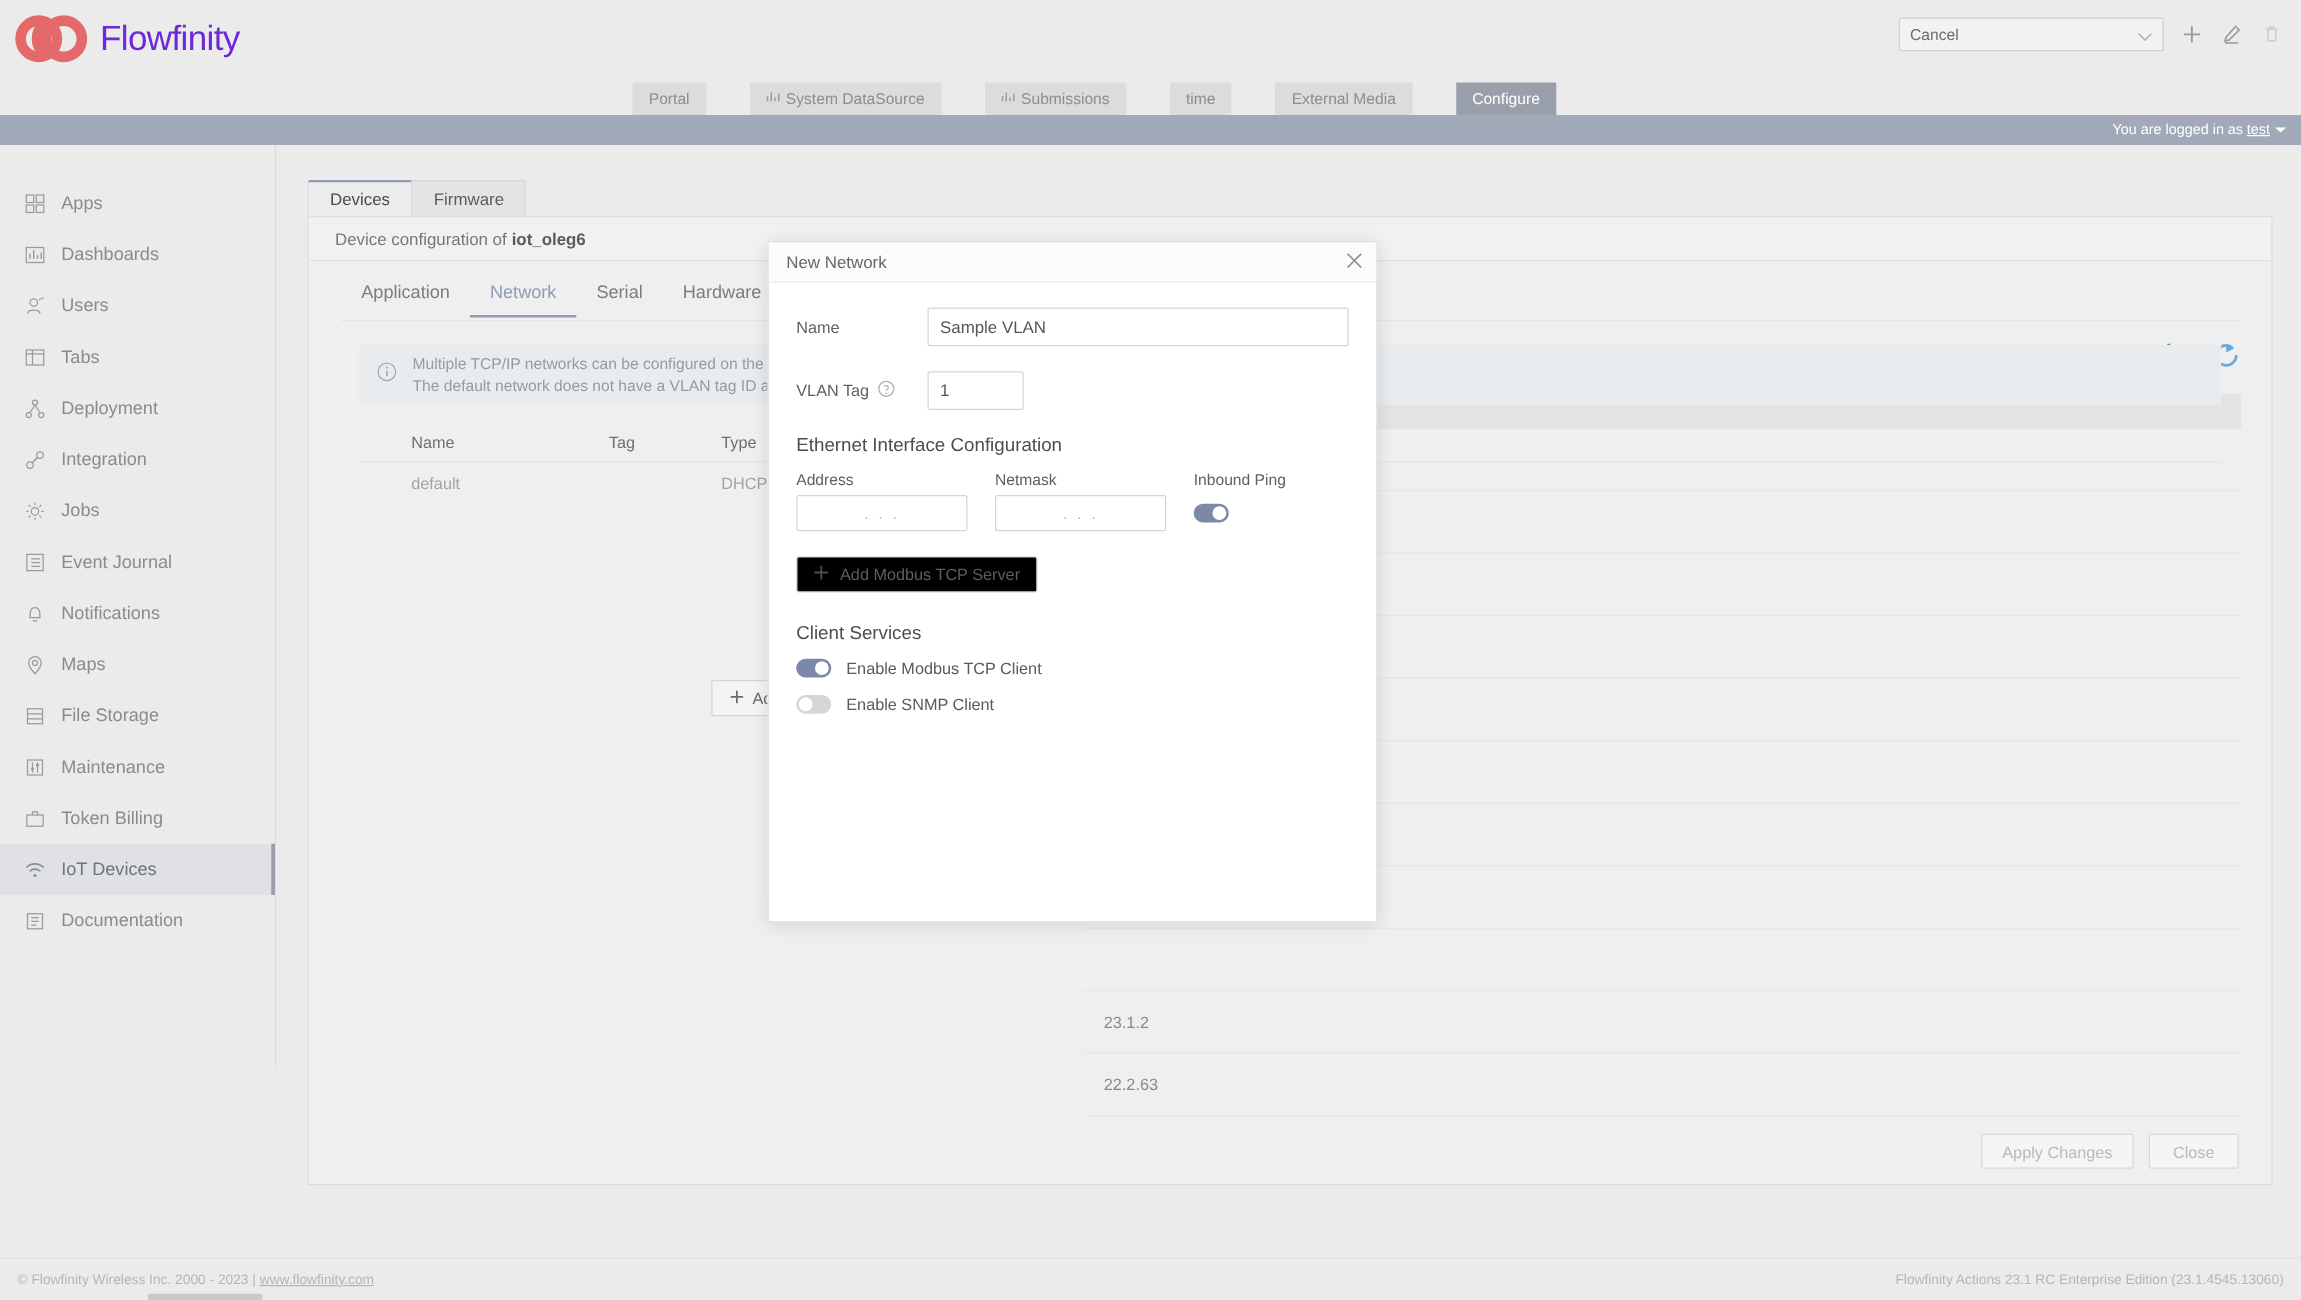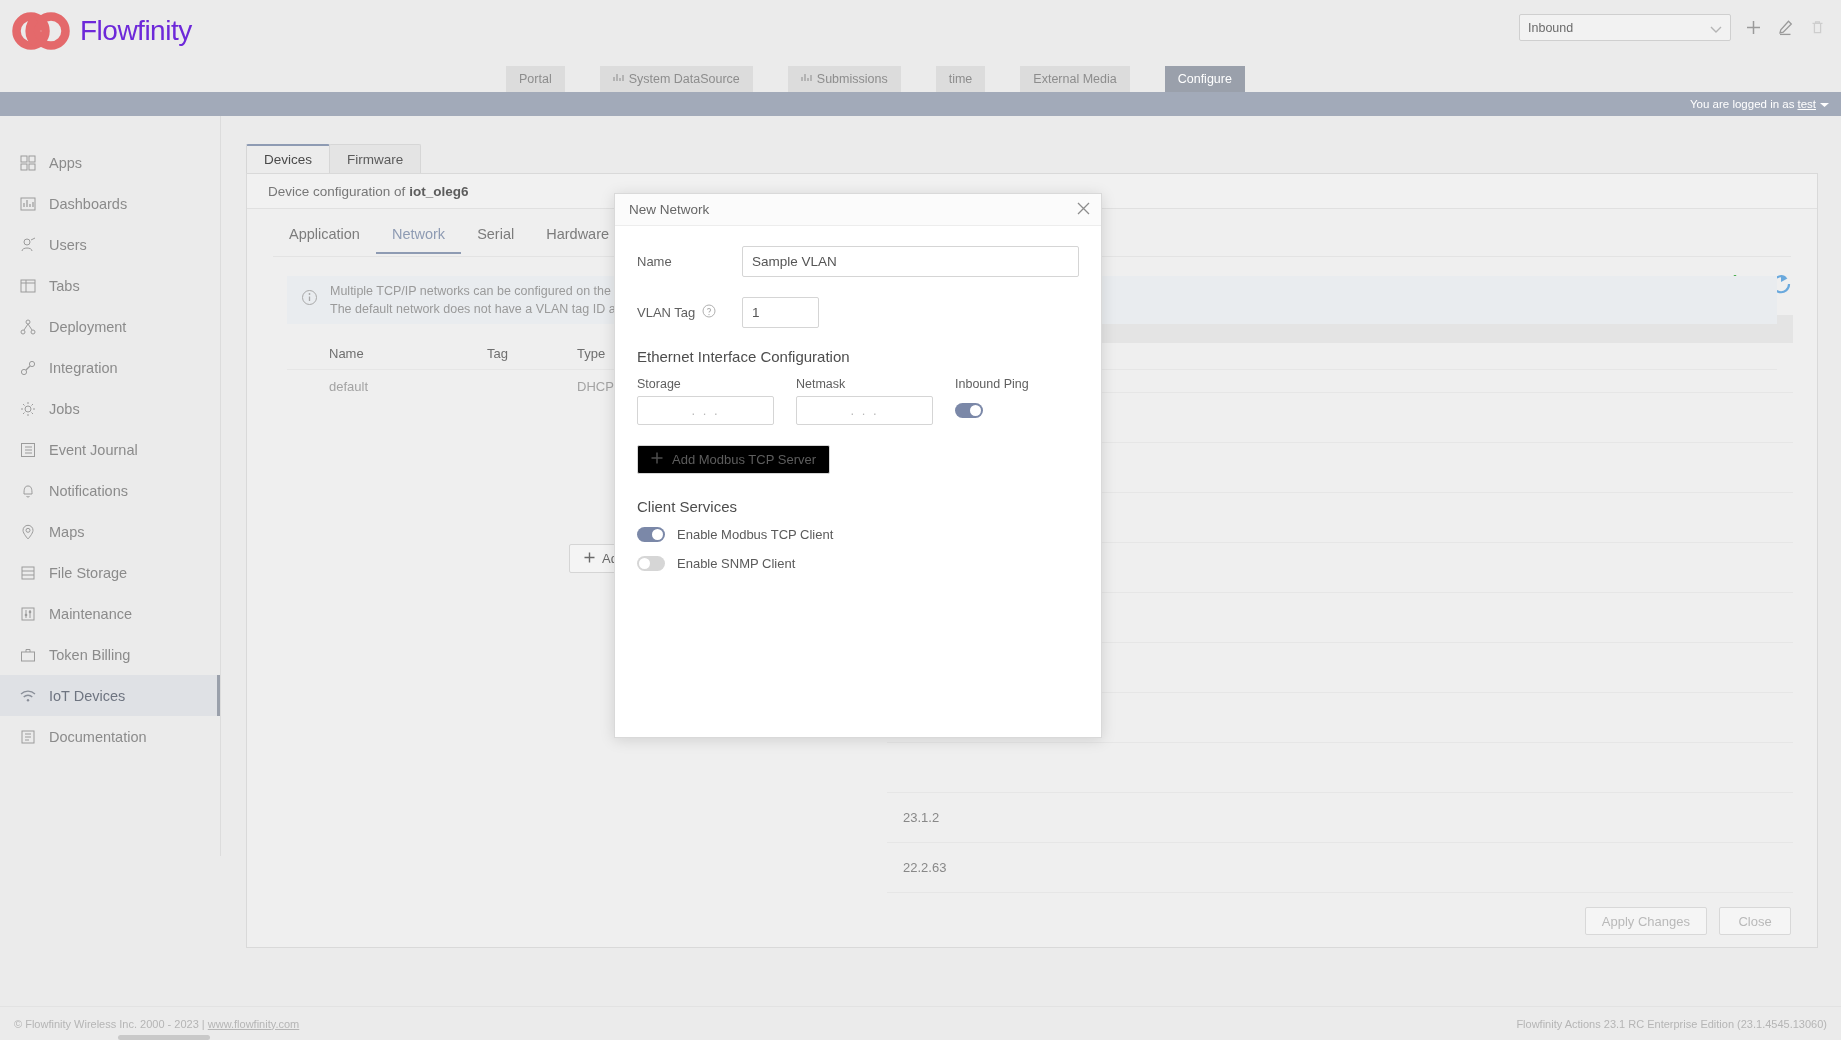--- a/index.html
+++ b/index.html
@@ -104,21 +104,21 @@
     position: absolute; left: 322px; top: 334px; height: 29px; padding: 0 14px;
     background: #f4f4f4; border: 1px solid #d5d5d5; border-radius: 2px;
     display: flex; align-items: center; gap: 7px; font-size: 13px; color: #6a6a6a;
   }
 
   
   .right-actions { position: absolute; right: 24px; top: 62px; display: flex; gap: 22px; }
   .act-plus { color: #4caf50; font-size: 27px; line-height: 22px; }
   .act-refresh { color: #6aa9dd; }
 
-  .fw-list { position: absolute; left: 640px; right: 24px; top: 105px; }
+  .fw-list { position: absolute; left: 620px; right: 24px; top: 105px; }
   .fw-head { height: 28px; background: #e4e4e4; display: flex; align-items: center; padding-left: 16px; font-size: 13px; color: #7e8ca6; }
   .fw-row  { height: 50px; display: flex; align-items: center; padding-left: 16px; font-size: 13px; color: #888; border-bottom: 1px solid #e6e6e6; }
 
   .card-footer { position: absolute; left: 0; right: 0; bottom: 0; height: 52px; display: flex; align-items: center; justify-content: flex-end; gap: 12px; padding-right: 26px; }
   .ghost-btn { height: 28px; min-width: 72px; padding: 0 16px; border: 1px solid #d8d8d8; background: #f5f5f5; color: #b9b9b9; font-size: 13px; display: flex; align-items: center; justify-content: center; border-radius: 2px; }
 
   
   .modal {
     position: absolute; left: 614px; top: 193px; width: 488px; height: 545px;
     background: #ffffff; border: 1px solid #d9d9d9;
@@ -201,21 +201,21 @@
           <circle cx="19" cy="23" r="14.5" fill="none" stroke="#e4696b" stroke-width="8.5"></circle>
           <circle cx="39" cy="23" r="14.5" fill="none" stroke="#e4696b" stroke-width="8.5"></circle>
           <path d="M24 11 A14.5 14.5 0 0 0 24 35" fill="none" stroke="#e4696b" stroke-width="8.5"></path>
         </svg>
       </span>
       <span class="logo-text">Flowfinity</span>
     </div>
 
     <div class="top-right">
       <div class="pub-select">
-        <span>Inbound</span>
+        <span>Cancel</span>
         <span class="chev">
           <svg width="12" height="8" viewBox="0 0 12 8">
               <path d="M1 1 L6 6 L11 1" fill="none" stroke="#b5b5b5" stroke-width="1.4"></path>
             </svg>
         </span>
       </div>
       <span class="ticon">
         <svg width="17" height="17" viewBox="0 0 17 17">
             <path d="M8.5 2 V15 M2 8.5 H15" stroke="#9a9a9a" stroke-width="1.5"></path>
           </svg>
@@ -603,21 +603,21 @@
         </div>
         <div class="fin small">
           <span>1</span>
         </div>
       </div>
 
       <div class="sec-title">Ethernet Interface Configuration</div>
 
       <div class="eth-cols">
         <div class="eth-col">
-          <div class="chead">Storage</div>
+          <div class="chead">Address</div>
           <div class="ipbox">
             <span>.     .     .</span>
           </div>
         </div>
         <div class="eth-col">
           <div class="chead">Netmask</div>
           <div class="ipbox">
             <span>.     .     .</span>
           </div>
         </div>

